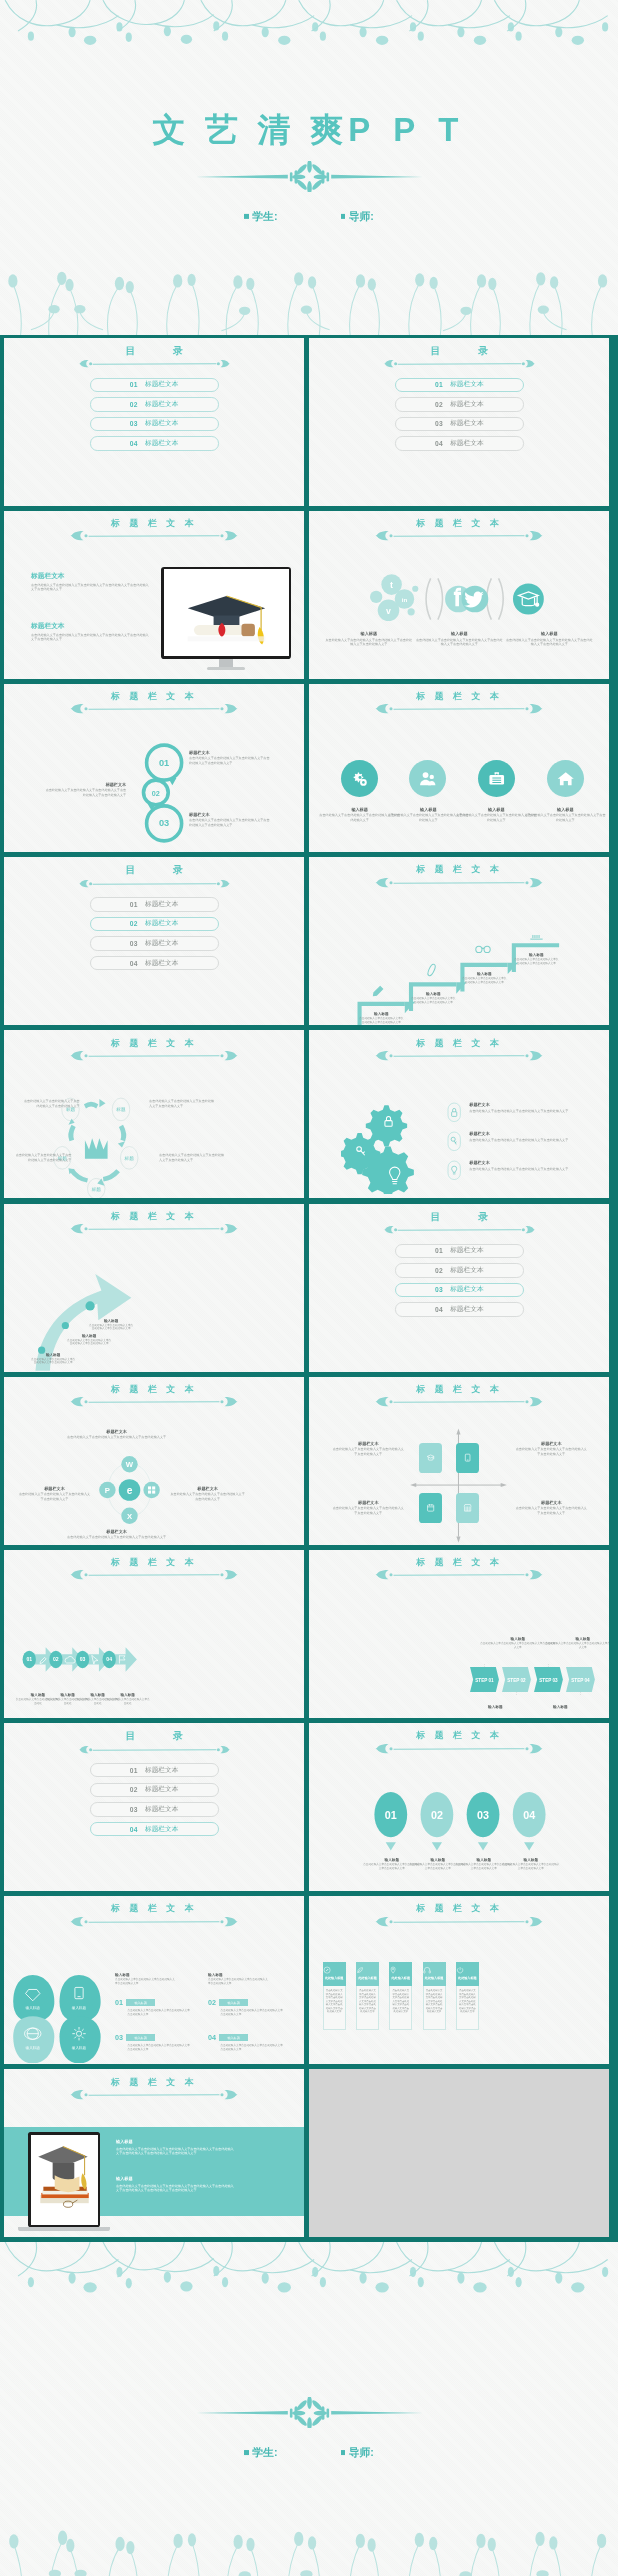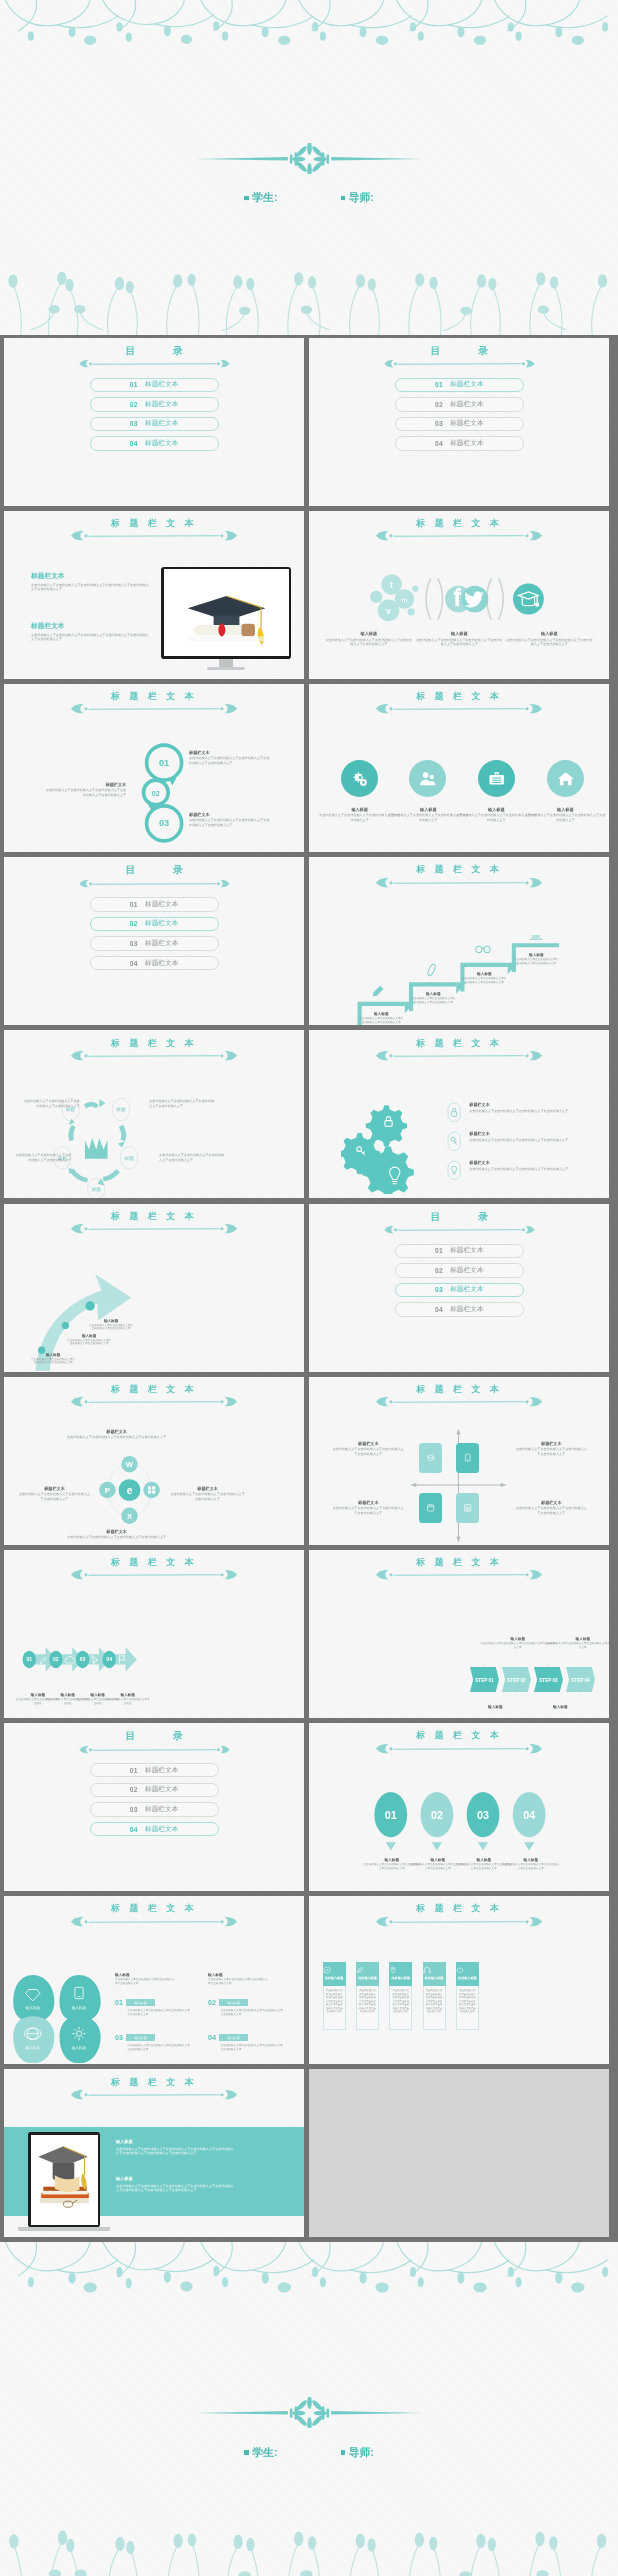--- a/index.html
+++ b/index.html
@@ -51,21 +51,21 @@
     margin-right:3.6px; vertical-align:1px;
   }
   .hero-meta .gap{ display:inline-block; width:57px; }
 
   
   .grid{
     display:grid;
     grid-template-columns: 300px 300px;
     gap: 5.2px 5.2px;
     padding: 2.6px 4.1px 4.1px 4.1px;
-    background:#737373;
+    background:#0f766e;
   }
   .thumb{
     position:relative; width:300px; height:168px;
     background:#f6f7f6; overflow:hidden;
   }
   .thumb.ghost{ background:#d4d4d4; }
 
   
   .orn{ position:absolute; left:0; right:0; top:8.2px; text-align:center; }
   .orn .ttl{
@@ -183,20 +183,23 @@
             <ellipse cx="817" cy="70" rx="6" ry="9"></ellipse>
           <ellipse cx="1085" cy="62" rx="7" ry="10"></ellipse>
             <ellipse cx="1175" cy="52" rx="6" ry="9"></ellipse>
           <ellipse cx="1122" cy="78" rx="12" ry="9"></ellipse>
             <ellipse cx="1007" cy="70" rx="6" ry="9"></ellipse>
         </g>
       </svg>
     </div>
 
     <div class="hero-wrap">
+      <div class="hero-title">
+        <span>文 艺 清 爽</span><span class="lat">P P T</span>
+      </div>
       <div class="flower-div">
         <svg viewBox="0 0 440 60" width="227" height="31" aria-hidden="true">
           <g fill="#72cbc6">
             <path d="M0,31 L178,27 L178,34 Z"></path>
               <path d="M440,31 L262,27 L262,34 Z"></path>
             <rect x="182" y="22" width="5" height="18" rx="2.5"></rect>
             <rect x="191" y="18" width="6" height="26" rx="3"></rect>
             <rect x="243" y="18" width="6" height="26" rx="3"></rect>
             <rect x="253" y="22" width="5" height="18" rx="2.5"></rect>
             <g transform="translate(220,31)">

